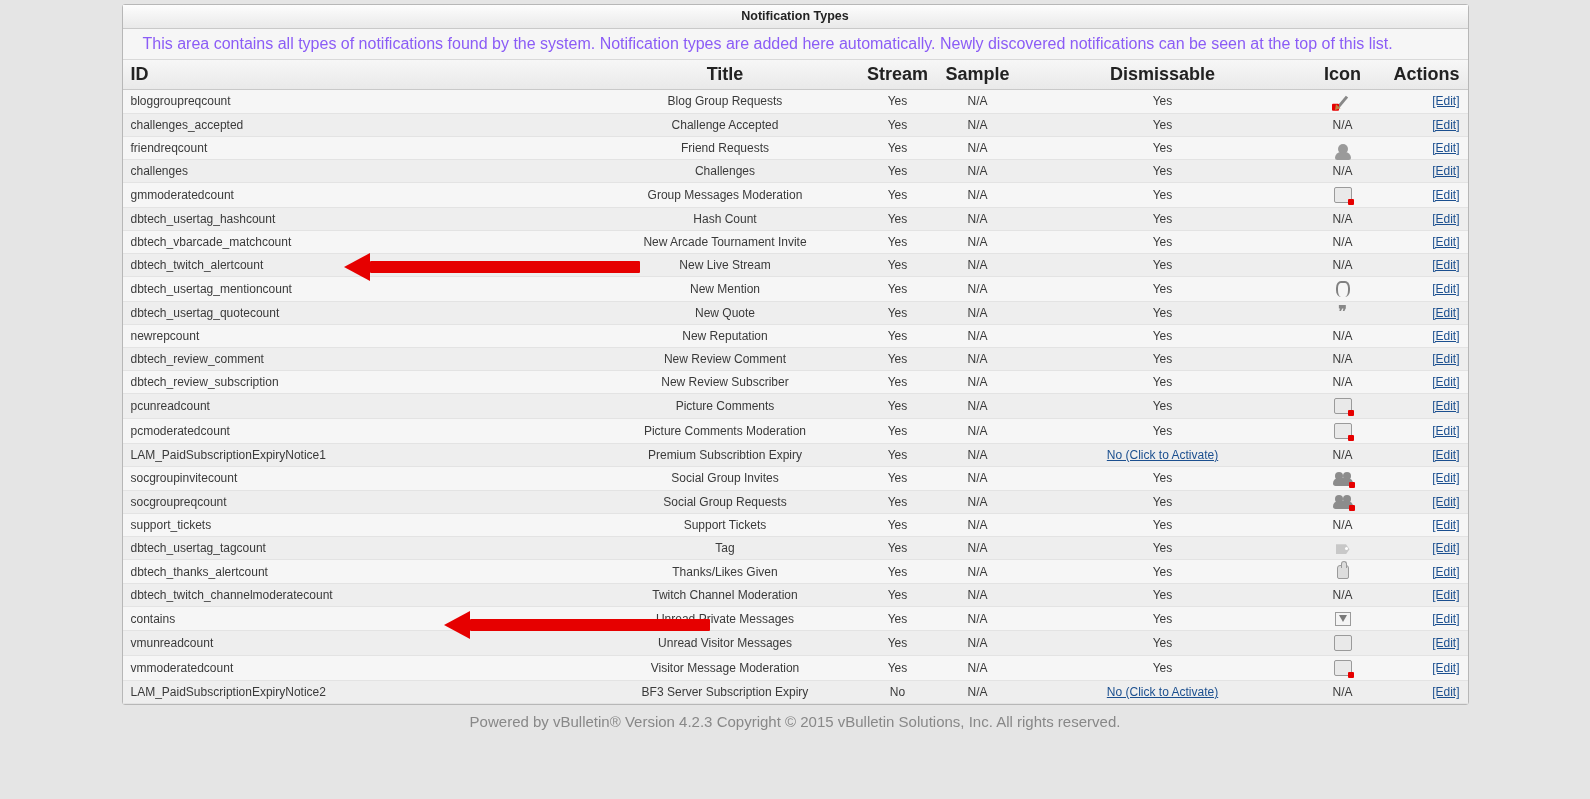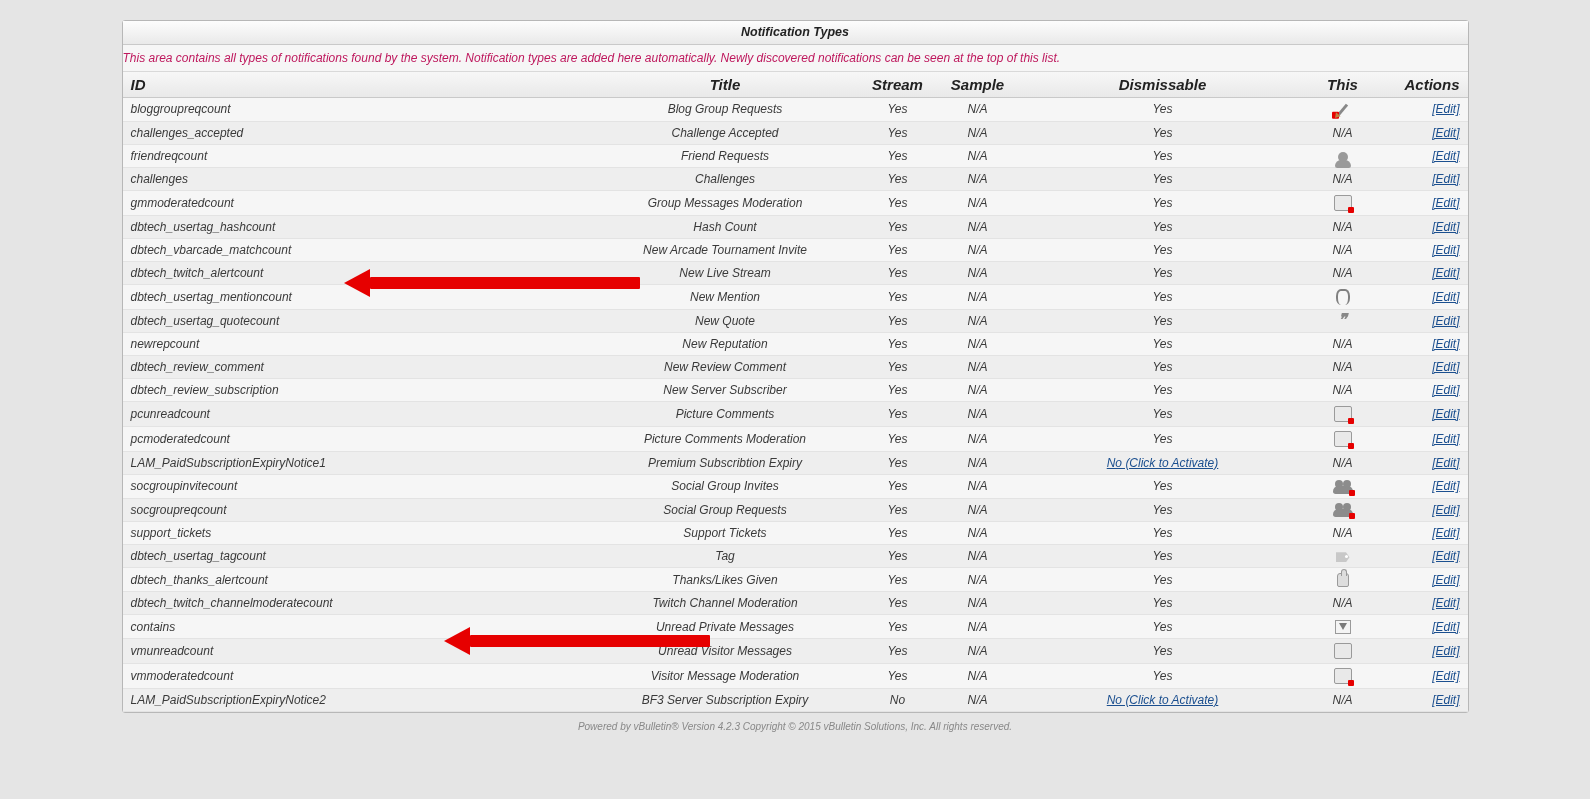--- a/index.html
+++ b/index.html
@@ -5,54 +5,53 @@
   html, body {
     margin: 0;
     padding: 0;
     background: #e5e5e5;
     font-family: Verdana, Arial, sans-serif;
     font-size: 12px;
     color: #333;
   }
   .page {
     width: 1347px;
-    margin: 20px auto 0 auto;
+    margin: 4px auto 0 auto;
     position: relative;
-    font-style: italic;
   }
   .panel {
     border: 1px solid #b7b7b7;
     background: #fff;
     border-radius: 3px;
   }
   .panel-header {
     background: linear-gradient(#fdfdfd, #e9e9e9);
     border-bottom: 1px solid #c9c9c9;
     text-align: center;
     font-weight: bold;
     padding: 4px 0 5px 0;
     font-size: 12.5px;
     color: #222;
   }
   .description {
-    padding: 6px 0;
-    font-size: 12px;
-    color: #be185d;
+    padding: 6px 20px;
+    font-size: 16px;
+    color: #8b5cf6;
     background: #f6f6f6;
     border-bottom: 1px solid #d9d9d9;
   }
   table.data {
     width: 100%;
     border-collapse: collapse;
   }
   table.data th {
     background: linear-gradient(#f7f7f7, #e9e9e9);
     border-bottom: 1px solid #c9c9c9;
     font-weight: bold;
-    font-size: 15px;
+    font-size: 18px;
     padding: 4px 8px;
     color: #222;
     text-align: center;
   }
   table.data th.left { text-align: left; }
   table.data th.right { text-align: right; }
   table.data tbody tr {
     border-bottom: 1px solid #e3e3e3;
   }
   table.data tbody tr:nth-child(odd) { background: #f6f6f6; }
@@ -66,21 +65,21 @@
   table.data td.center { text-align: center; }
   table.data td.right { text-align: right; }
   .link {
     color: #1b4f8f;
     text-decoration: underline;
     cursor: pointer;
   }
   .na { color: #3a3a3a; }
   .footer {
     text-align: center;
-    font-size: 10px;
+    font-size: 15px;
     color: #888;
     padding: 8px 0 24px 0;
   }
   
   .arrow {
     position: absolute;
     height: 12px;
     background: #e60000;
     border-radius: 1px;
   }
@@ -202,21 +201,21 @@
         <col style="width:70px">
         <col style="width:90px">
       </colgroup>
       <thead>
         <tr>
           <th class="left">ID</th>
           <th>Title</th>
           <th>Stream</th>
           <th>Sample</th>
           <th>Dismissable</th>
-          <th>This</th>
+          <th>Icon</th>
           <th class="right">Actions</th>
         </tr>
       </thead>
       <tbody id="rows">
           <tr>
             <td>bloggroupreqcount</td>
             <td class="center">Blog Group Requests</td>
             <td class="center">Yes</td>
             <td class="center">N/A</td>
             <td class="center"><span>Yes</span></td>
@@ -317,21 +316,21 @@
             <td>dbtech_review_comment</td>
             <td class="center">New Review Comment</td>
             <td class="center">Yes</td>
             <td class="center">N/A</td>
             <td class="center"><span>Yes</span></td>
             <td class="center"><span class="na">N/A</span></td>
             <td class="right"><a class="link">[Edit]</a></td>
           </tr>
           <tr>
             <td>dbtech_review_subscription</td>
-            <td class="center">New Server Subscriber</td>
+            <td class="center">New Review Subscriber</td>
             <td class="center">Yes</td>
             <td class="center">N/A</td>
             <td class="center"><span>Yes</span></td>
             <td class="center"><span class="na">N/A</span></td>
             <td class="right"><a class="link">[Edit]</a></td>
           </tr>
           <tr>
             <td>pcunreadcount</td>
             <td class="center">Picture Comments</td>
             <td class="center">Yes</td>

